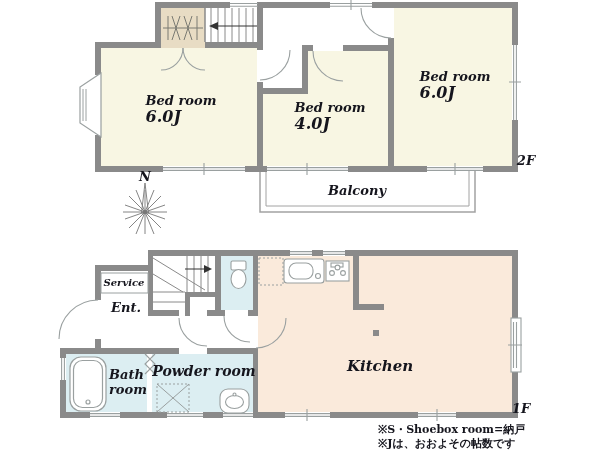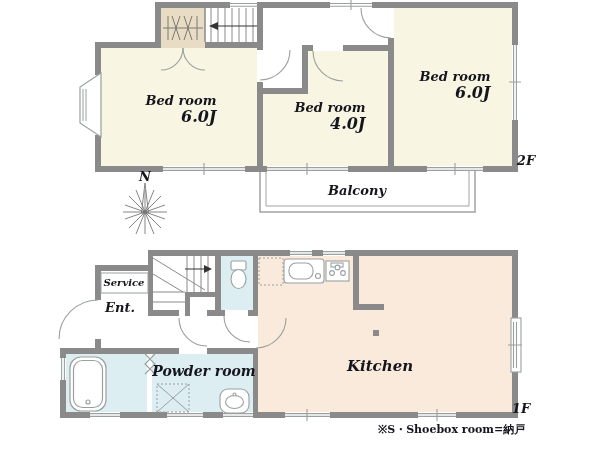--- a/index.html
+++ b/index.html
@@ -1,20 +1,20 @@
 <!DOCTYPE html>
 <html><head>
 <meta charset="utf-8">
 <style>
   html,body{margin:0;padding:0;background:#fff;}
   #plan{position:relative;width:600px;height:450px;background:#ffffff;overflow:hidden;
         font-family:"DejaVu Serif",serif;}
   svg{position:absolute;left:0;top:0;}
   .label{position:absolute;transform:translate(-50%,-50%);font-style:italic;font-weight:bold;
-         color:#15151d;text-align:right;line-height:1.18;white-space:nowrap;
+         color:#15151d;text-align:left;line-height:1.18;white-space:nowrap;
          font-family:"DejaVu Serif",serif;}
   .s15{font-size:15px}.s14{font-size:14px}.s13{font-size:13px}.s12{font-size:16px}.s10{font-size:10px}
   .fnote{position:absolute;font-size:11px;font-weight:bold;color:#15151d;
          font-family:"DejaVu Serif",serif;white-space:nowrap;}
 </style>
 </head>
 <body>
 
 <div id="plan">
 
@@ -219,21 +219,26 @@
   </div>
   <div class="label" style="left:455px;top:86px">
     <div class="s13">Bed room</div>
     <div class="s12">6.0J</div>
   </div>
   <div class="label s13" style="left:357px;top:191px">Balcony</div>
   <div class="label s13" style="left:526px;top:161px">2F</div>
   <div class="label s13" style="left:145px;top:177px">N</div>
 
   <div class="label s10" style="left:124px;top:283px">Service</div>
-  <div class="label s13" style="left:120px;top:308px">Ent.</div>
+  <div class="label s13" style="left:126px;top:308px">Ent.</div>
+  <div class="label" style="left:128px;top:382px">
+    <div class="s13">Bath</div>
+    <div class="s13">room</div>
+  </div>
   <div class="label s14" style="left:204px;top:371px">Powder room</div>
   <div class="label" style="left:380px;top:367px">
     <div class="s15">Kitchen</div>
   </div>
   <div class="label s13" style="left:521px;top:409px">1F</div>
 
   <div class="fnote" style="left:378px;top:421px">※S・Shoebox room=納戸</div>
+  <div class="fnote" style="left:378px;top:435px">※Jは、おおよその帖数です</div>
 </div>
 
 </body></html>

